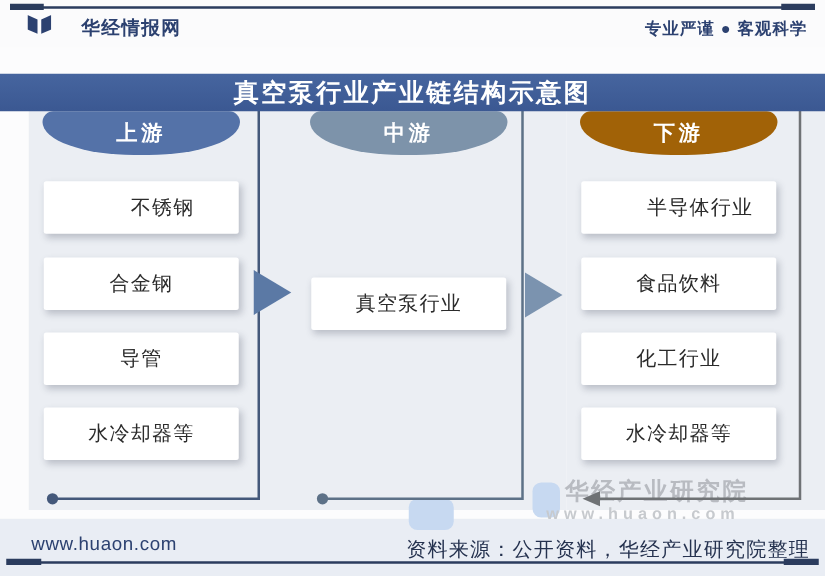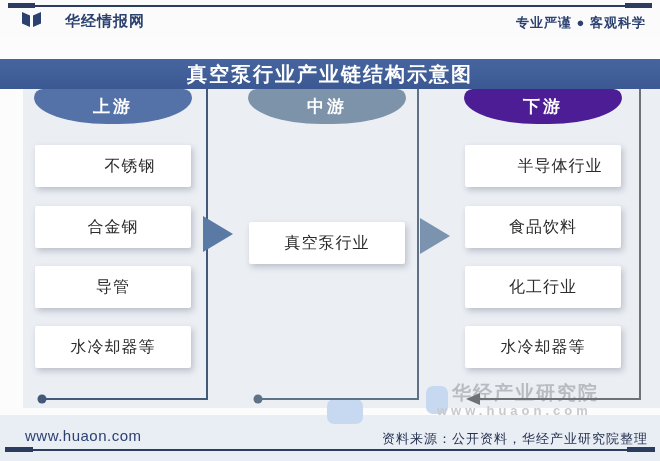--- a/index.html
+++ b/index.html
@@ -28,21 +28,21 @@
   .column { position:absolute; top:87px; width:216px; height:321px; background:#ebeef3; z-index:1; }
   .col-upstream   { left:23px;  }
   .col-midstream  { left:237px; }
   .col-downstream { left:453px; }
   .col-header { position:absolute; top:2px; left:11px; width:158px; height:35px;
     display:flex; align-items:center; justify-content:center;
     color:#ffffff; font-size:17px; font-weight:bold; letter-spacing:3px;
     border-radius:9px 9px 48% 48% / 9px 9px 78% 78%; }
   .col-upstream  .col-header { background:#5472a8; }
   .col-midstream .col-header { background:#7d93aa; }
-  .col-downstream .col-header { background:#4c1d95; }
+  .col-downstream .col-header { background:#a16207; }
 
   .item { position:absolute; left:12px; width:156px; height:42px; background:#ffffff;
     border-radius:2px; box-shadow:2px 3px 6px rgba(60,70,90,.28);
     display:flex; align-items:center; justify-content:center;
     font-size:16px; color:#2b2b2b; letter-spacing:1px; }
   .r1 { top:58px;padding-left:34px; } .r2 { top:119px; } .r3 { top:179px; } .r4 { top:239px; }
   .mid { top:135px; }
 
   
   .blob { position:absolute; background:#c7d9f1; border-radius:7px; z-index:2; }
@@ -57,21 +57,21 @@
 
   
   .overlay { position:absolute; left:0; top:0; width:660px; height:461px; z-index:3; pointer-events:none; }
 
   
   .footer { position:absolute; left:0; top:415px; width:660px; height:46px; background:#e9edf4; z-index:1; }
   .footer-site { position:absolute; left:25px; top:12px; font-size:15px; color:#2c4170; letter-spacing:0.5px; }
   .footer-line { position:absolute; left:8px; top:34px; width:644px; height:2px; background:#2b3c5e; }
   .footcap-l { position:absolute; left:5px;  top:32px; width:28px; height:5px; background:#2b3c5e; }
   .footcap-r { position:absolute; right:5px; top:32px; width:28px; height:5px; background:#2b3c5e; }
-  .footer-source { position:absolute; right:12px; top:15px; font-size:13px; color:#25324f; letter-spacing:1px; }
+  .footer-source { position:absolute; right:12px; top:15px; font-size:16px; color:#25324f; letter-spacing:1px; }
 </style>
 </head>
 <body>
 
 <div class="topbar">
   <div class="topcap-l"></div>
   <div class="topline"></div>
   <div class="topcap-r"></div>
   <div class="brand">
     <span>

